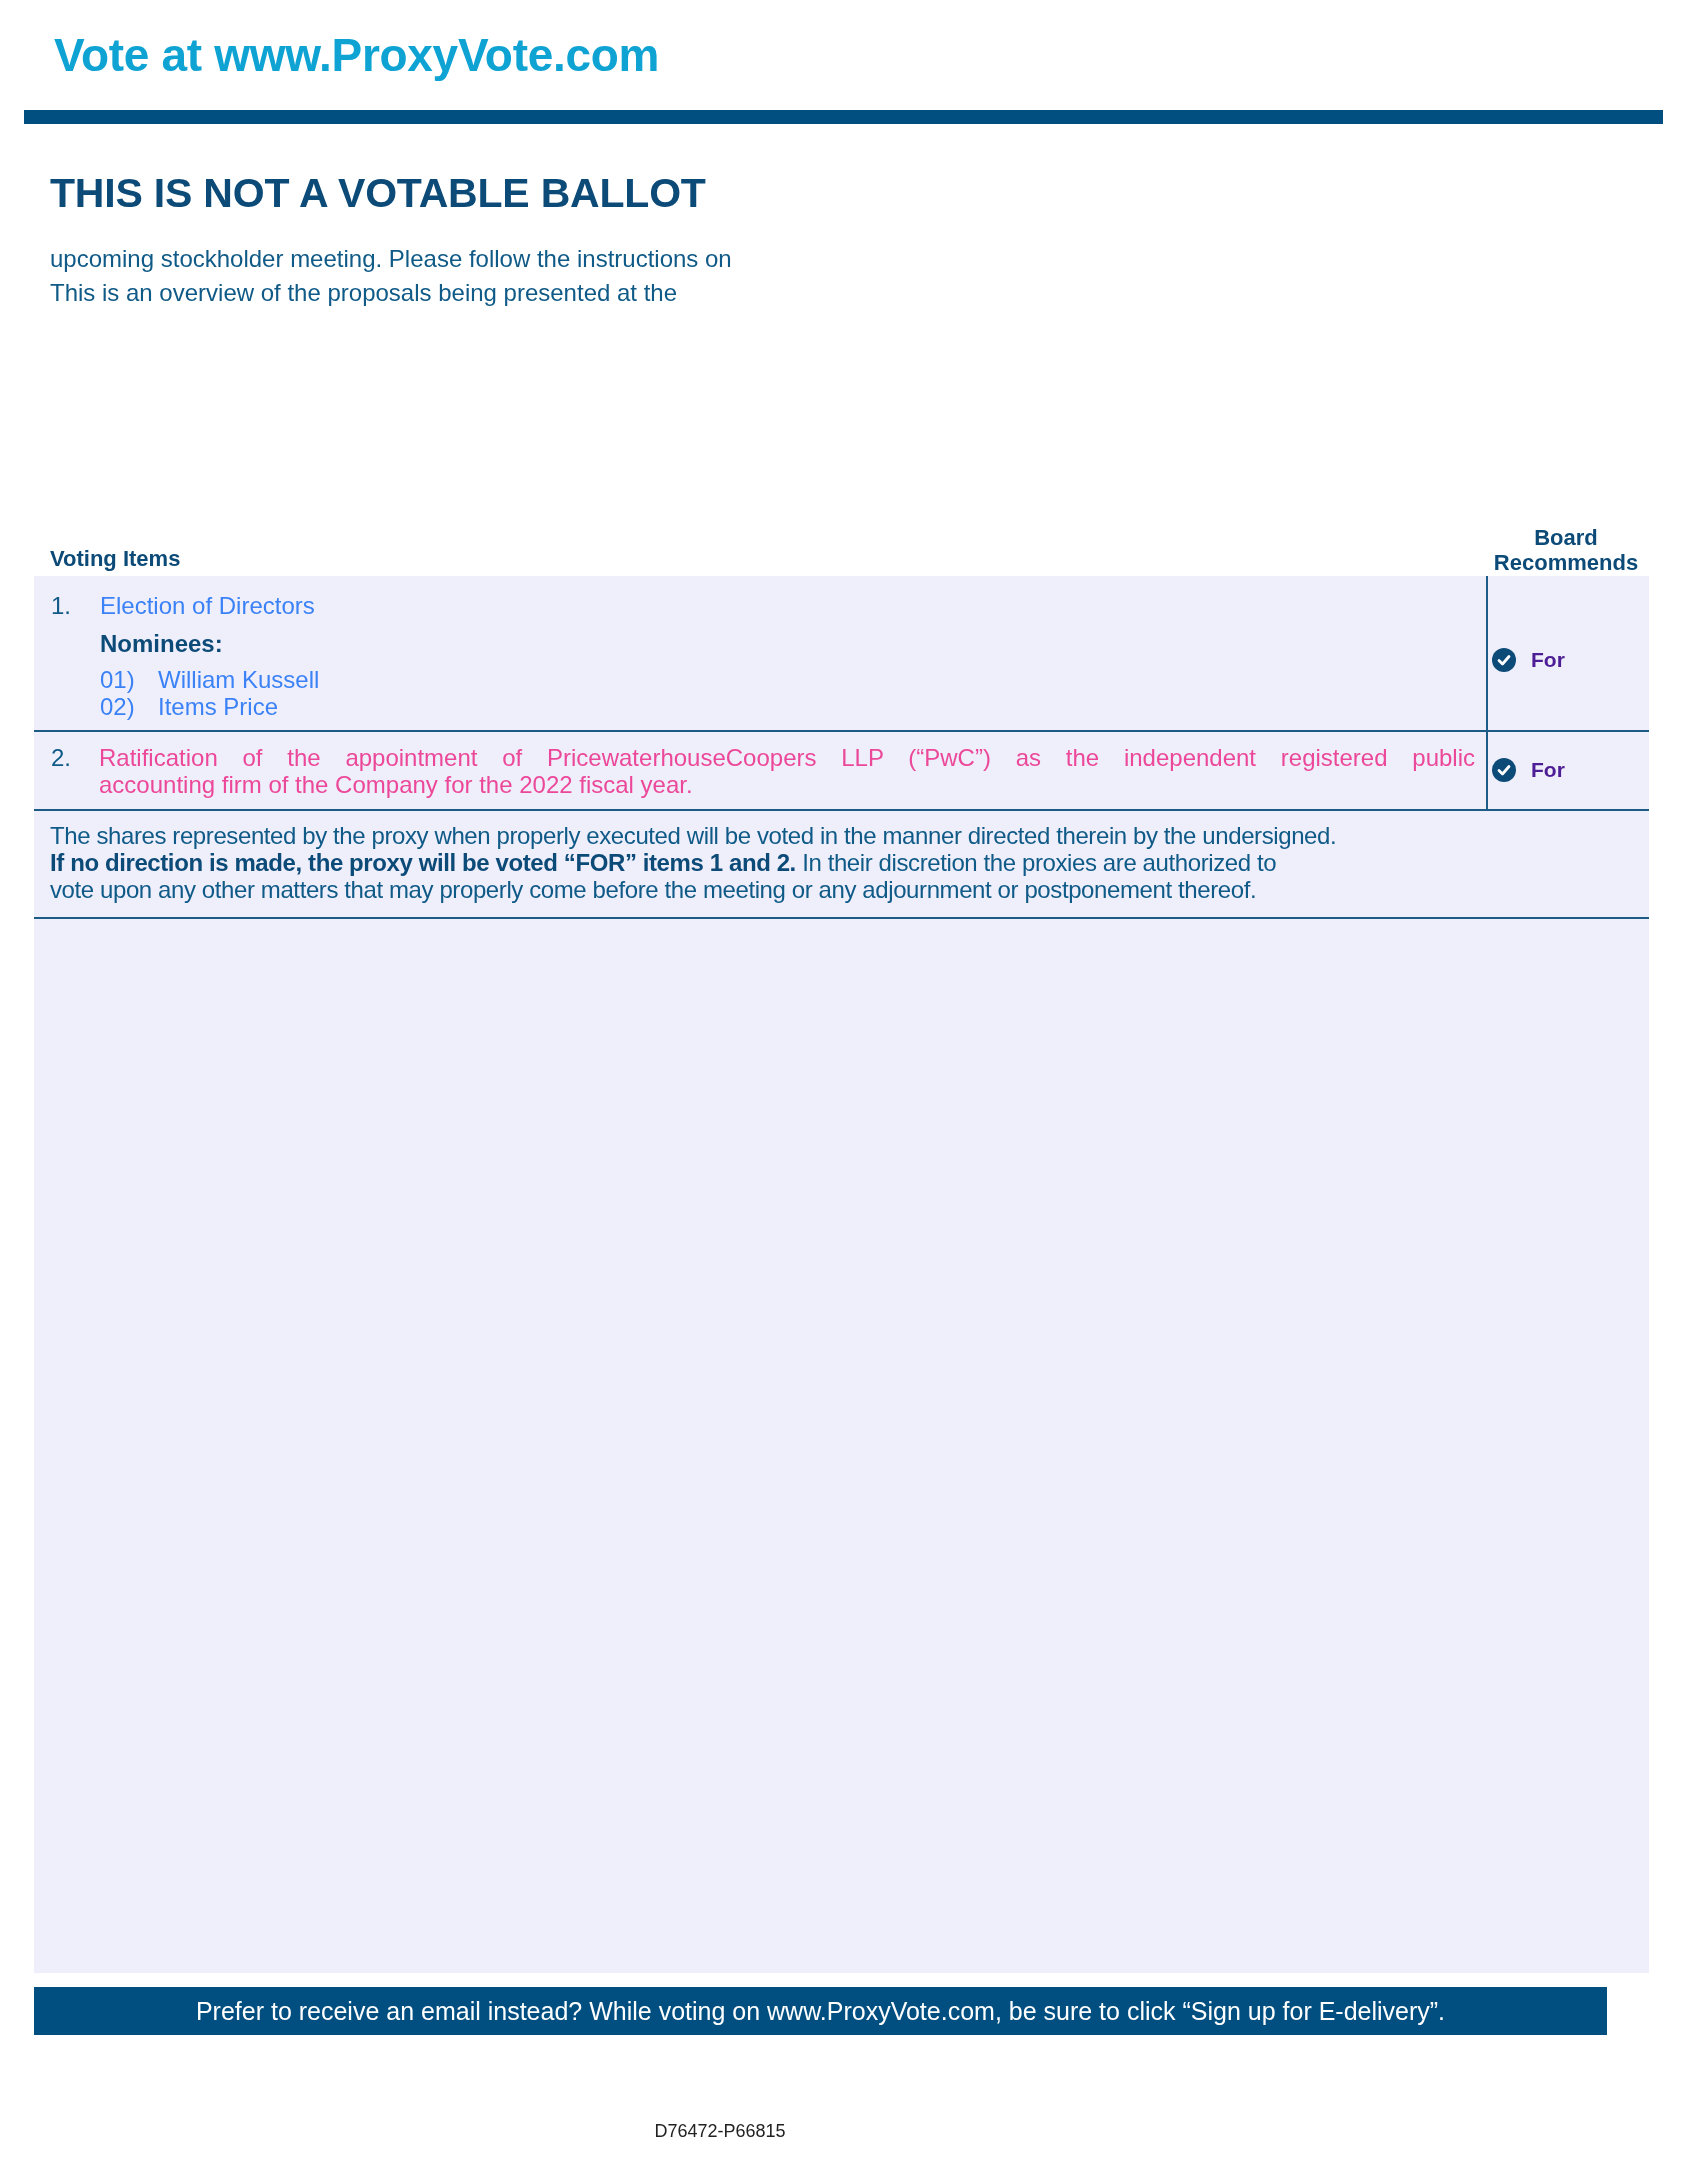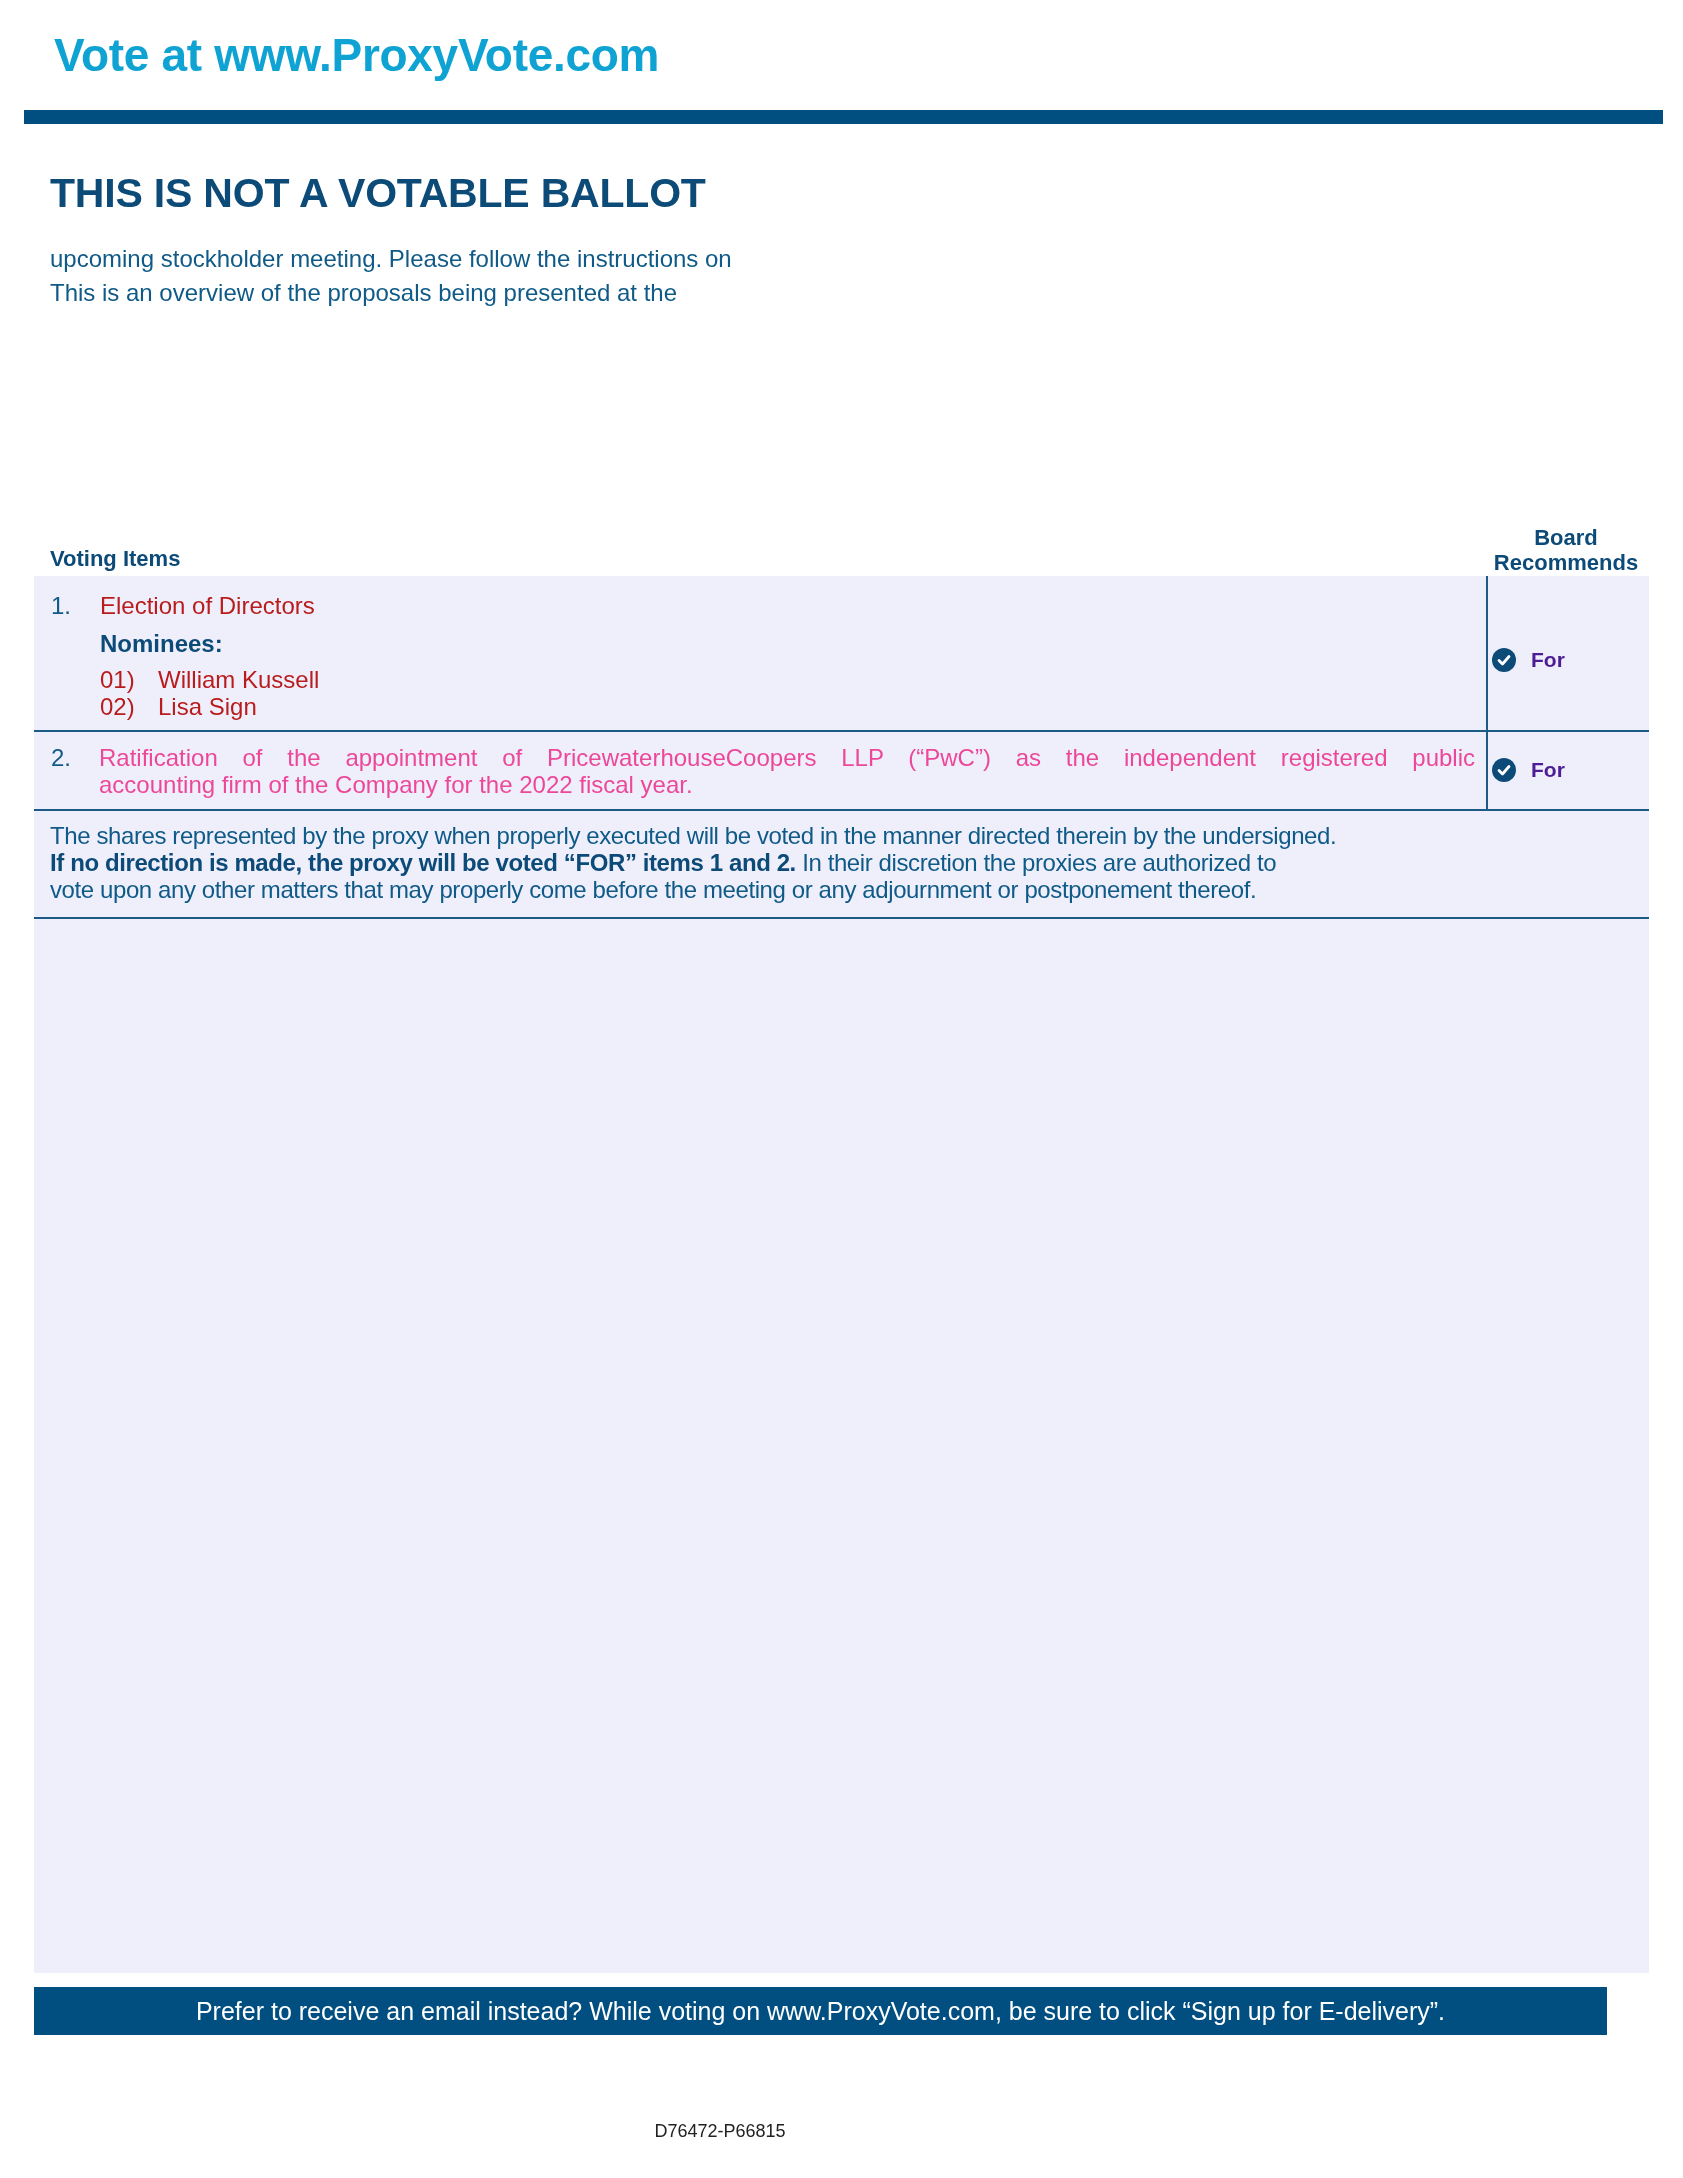--- a/index.html
+++ b/index.html
@@ -87,21 +87,21 @@
       background: #1c5b86;
     }
     .vline {
       width: 2px;
       background: #1c5b86;
     }
 
     .item-text {
       font-size: 24px;
       line-height: 28px;
-      color: #b91c1c;
+      color: #3b82f6;
       white-space: nowrap;
     }
     .item-num {
       font-size: 24px;
       line-height: 28px;
       color: #0f5a87;
     }
     .nominees-label {
       font-size: 24px;
       font-weight: bold;
@@ -207,21 +207,21 @@
 <div class="abs hline" style="left:34px; top:809px; width:1615px;"></div>
 <div class="abs hline" style="left:34px; top:917px; width:1615px;"></div>
 
 <div>
   <div class="abs item-num" style="left:51px; top:592px;">1.</div>
   <div class="abs item-text" style="left:100px; top:592px;">Election of Directors</div>
   <div class="abs nominees-label" style="left:100px; top:630px;">Nominees:</div>
   <div class="abs item-text" style="left:100px; top:666px;">01)</div>
   <div class="abs item-text" style="left:158px; top:666px;">William Kussell</div>
   <div class="abs item-text" style="left:100px; top:693px;">02)</div>
-  <div class="abs item-text" style="left:158px; top:693px;">Lisa Sign</div>
+  <div class="abs item-text" style="left:158px; top:693px;">Items Price</div>
 
   <div class="abs rec" style="left:1492px; top:646px;">
     <span class="check">
       <svg width="16" height="16" viewBox="0 0 16 16">
         <path d="M3 8.5 L6.5 12 L13 4.5" fill="none" stroke="#ffffff" stroke-width="2.8" stroke-linecap="round" stroke-linejoin="round"></path>
       </svg>
     </span>
     <span class="label">For</span>
   </div>
 </div>

